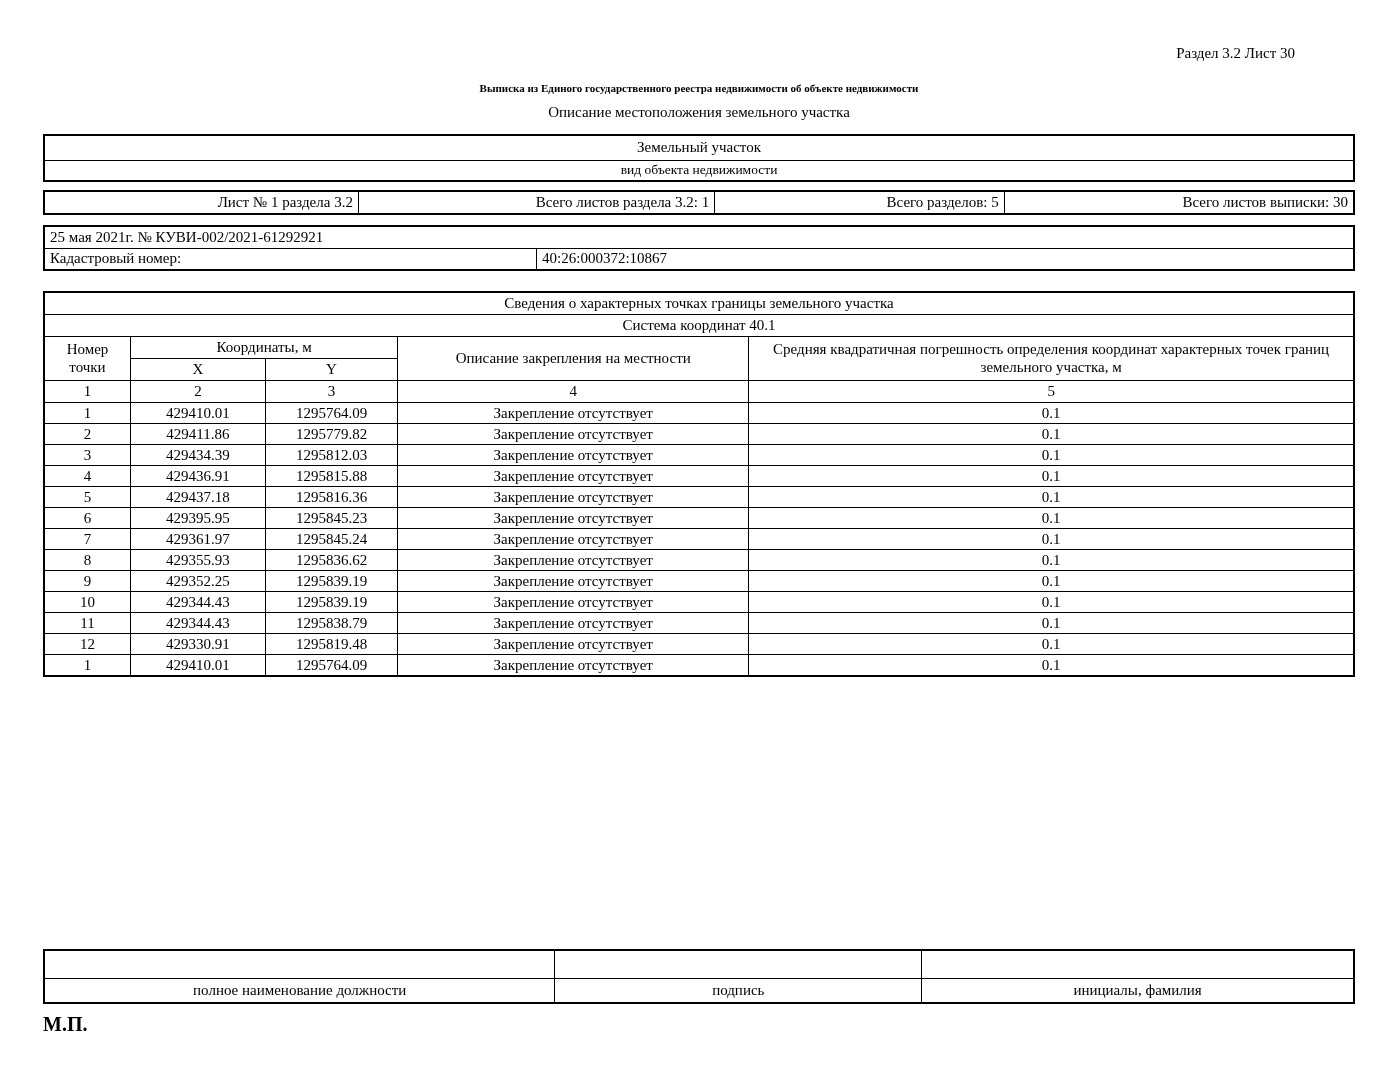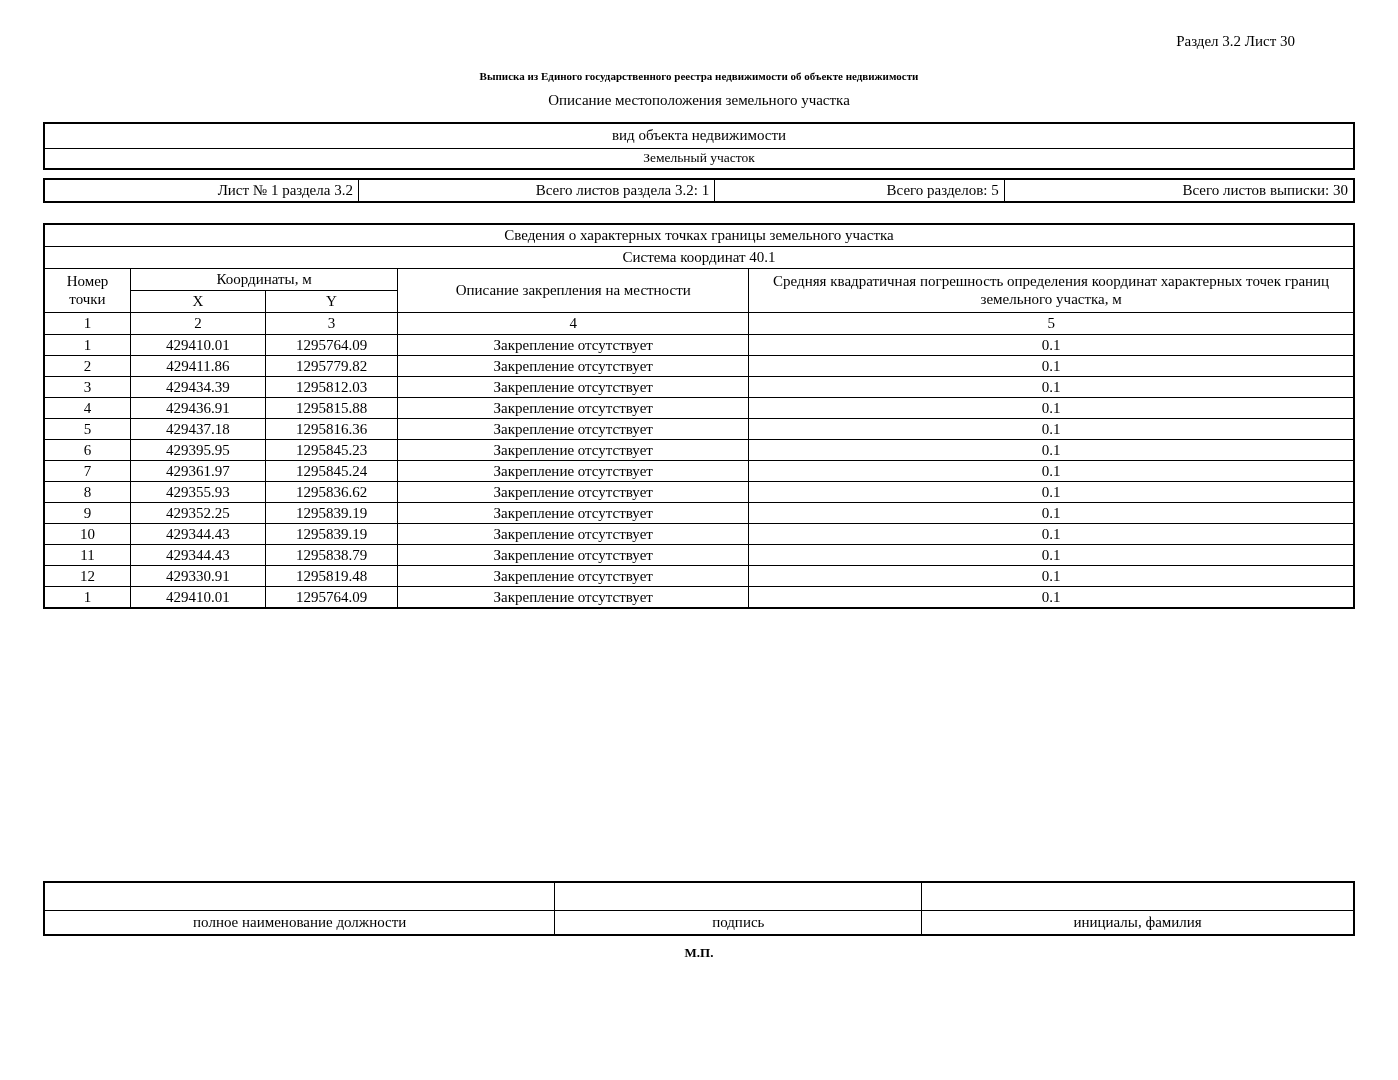--- a/index.html
+++ b/index.html
@@ -9,21 +9,21 @@
     background: #ffffff;
     width: 1398px;
     height: 1080px;
     font-family: "Liberation Serif", "DejaVu Serif", serif;
     color: #000;
   }
   .page {
     position: relative;
     width: 1398px;
     height: 1080px;
-    padding: 0 43px;
+    padding: 12px 43px;
     overflow: hidden;
   }
   .corner {
     padding-top: 33px;
     padding-right: 60px;
     text-align: right;
     font-size: 15px;
   }
   .title {
     margin-top: 20px;
@@ -64,41 +64,41 @@
   .main-tbl { margin-top: 20px; }
   .main-tbl td { text-align: center; height: 21px; line-height: 1.2; }
   .main-tbl thead td { height: 22px; }
 
   .sig-tbl { margin-top: 272px; }
   .sig-tbl tr.empty-row td { height: 29px; }
   .sig-tbl tr.label-row td { height: 24px; text-align: center; margin-top: 8px; }
 
   .stamp {
     margin-top: 9px;
-    text-align: center;
-    font-size: 13px;
+    text-align: left;
+    font-size: 20px;
     font-weight: bold;
   }
 </style>
 </head>
 <body>
 
 <div class="page">
 
   <div class="corner">Раздел 3.2 Лист 30</div>
   <div class="title">Выписка из Единого государственного реестра недвижимости об объекте недвижимости</div>
   <div class="subtitle">Описание местоположения земельного участка</div>
 
   <table class="tbl object-tbl">
     <tbody>
       <tr>
+        <td>Земельный участок</td>
+      </tr>
+      <tr>
         <td>вид объекта недвижимости</td>
-      </tr>
-      <tr>
-        <td>Земельный участок</td>
       </tr>
     </tbody>
   </table>
 
   <table class="tbl sheets-tbl">
     <colgroup>
       <col style="width:24%">
         <col style="width:27.2%">
         <col style="width:22.1%">
         <col style="width:26.7%">
@@ -106,20 +106,35 @@
     <tbody>
       <tr>
         <td>Лист № 1 раздела 3.2</td>
         <td>Всего листов раздела 3.2: 1</td>
         <td>Всего разделов: 5</td>
         <td>Всего листов выписки: 30</td>
       </tr>
     </tbody>
   </table>
 
+  <table class="tbl doc-tbl">
+    <colgroup>
+      <col style="width:37.6%">
+        <col style="width:62.4%">
+    </colgroup>
+    <tbody>
+      <tr>
+        <td colspan="2">25 мая 2021г. № КУВИ-002/2021-61292921</td>
+      </tr>
+      <tr>
+        <td>Кадастровый номер:</td>
+        <td>40:26:000372:10867</td>
+      </tr>
+    </tbody>
+  </table>
 
   <table class="tbl main-tbl">
     <colgroup>
       <col style="width:6.6%">
         <col style="width:10.3%">
         <col style="width:10.1%">
         <col style="width:26.8%">
         <col style="width:46.2%">
     </colgroup>
     <thead>

